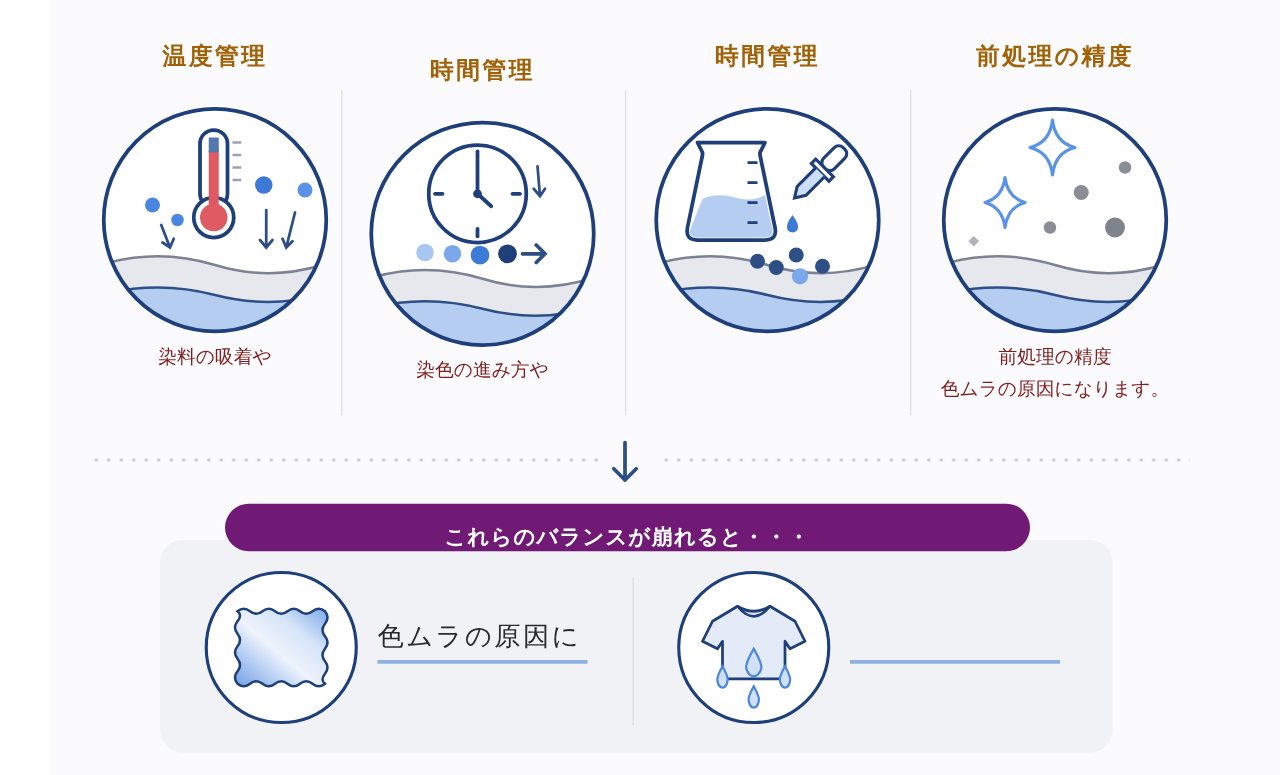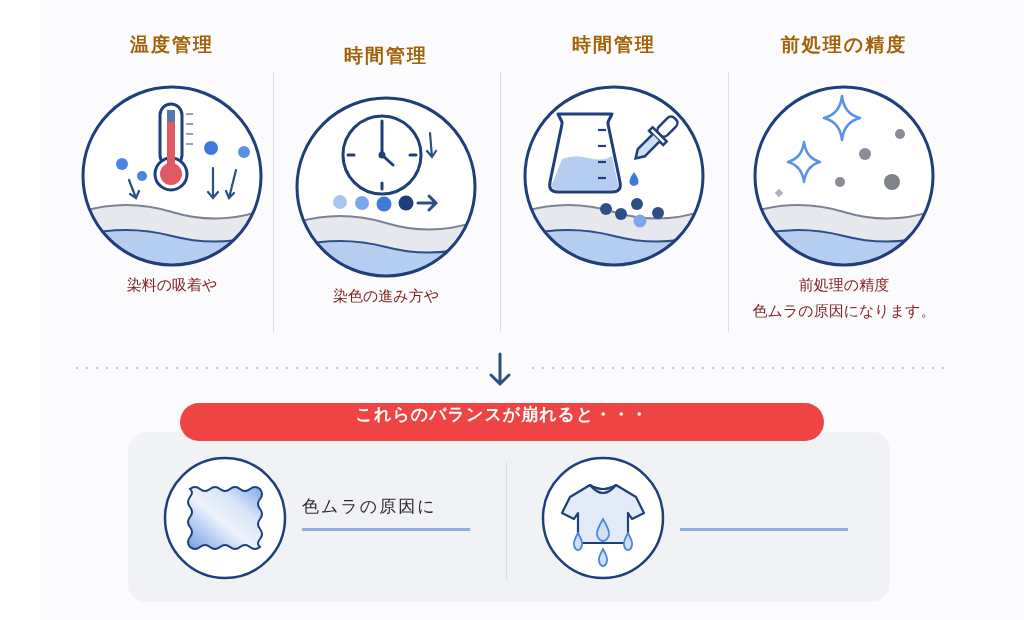--- a/index.html
+++ b/index.html
@@ -41,30 +41,30 @@
   }
   .down-arrow {
     position: absolute; left: 487px; top: 352px; width: 26px; height: 36px;
   }
   .result-panel {
     position: absolute; left: 128px; top: 432px; width: 762px; height: 170px;
     background: #f1f2f6; border-radius: 18px;
   }
   .banner {
     position: absolute; left: 180px; top: 403px; width: 644px; height: 38px;
-    background: #ef4444; border-radius: 19px;
+    background: #701a75; border-radius: 19px;
     color: #ffffff; font-size: 17px; font-weight: bold; letter-spacing: 1px;
-    display: flex; align-items: flex-start; justify-content: center;
+    display: flex; align-items: flex-end; justify-content: center;
     z-index: 2;
   }
   .result-item { position: absolute; top: 455px; height: 126px; }
   .result-icon { position: absolute; left: 0; top: 0; width: 126px; height: 126px; }
   .result-label {
     position: absolute; left: 140px; top: 40px; white-space: nowrap;
-    font-size: 17px; color: #2a2a2a; letter-spacing: 2px;
+    font-size: 21px; color: #2a2a2a; letter-spacing: 2px;
   }
   .result-underline {
     position: absolute; left: 140px; top: 73px; width: 168px; height: 3px;
     background: #8fb0e0;
   }
   .hdivider {
     position: absolute; left: 506px; top: 462px; width: 1px; height: 118px; background: #dcdde3;
   }
 </style>
 </head>

